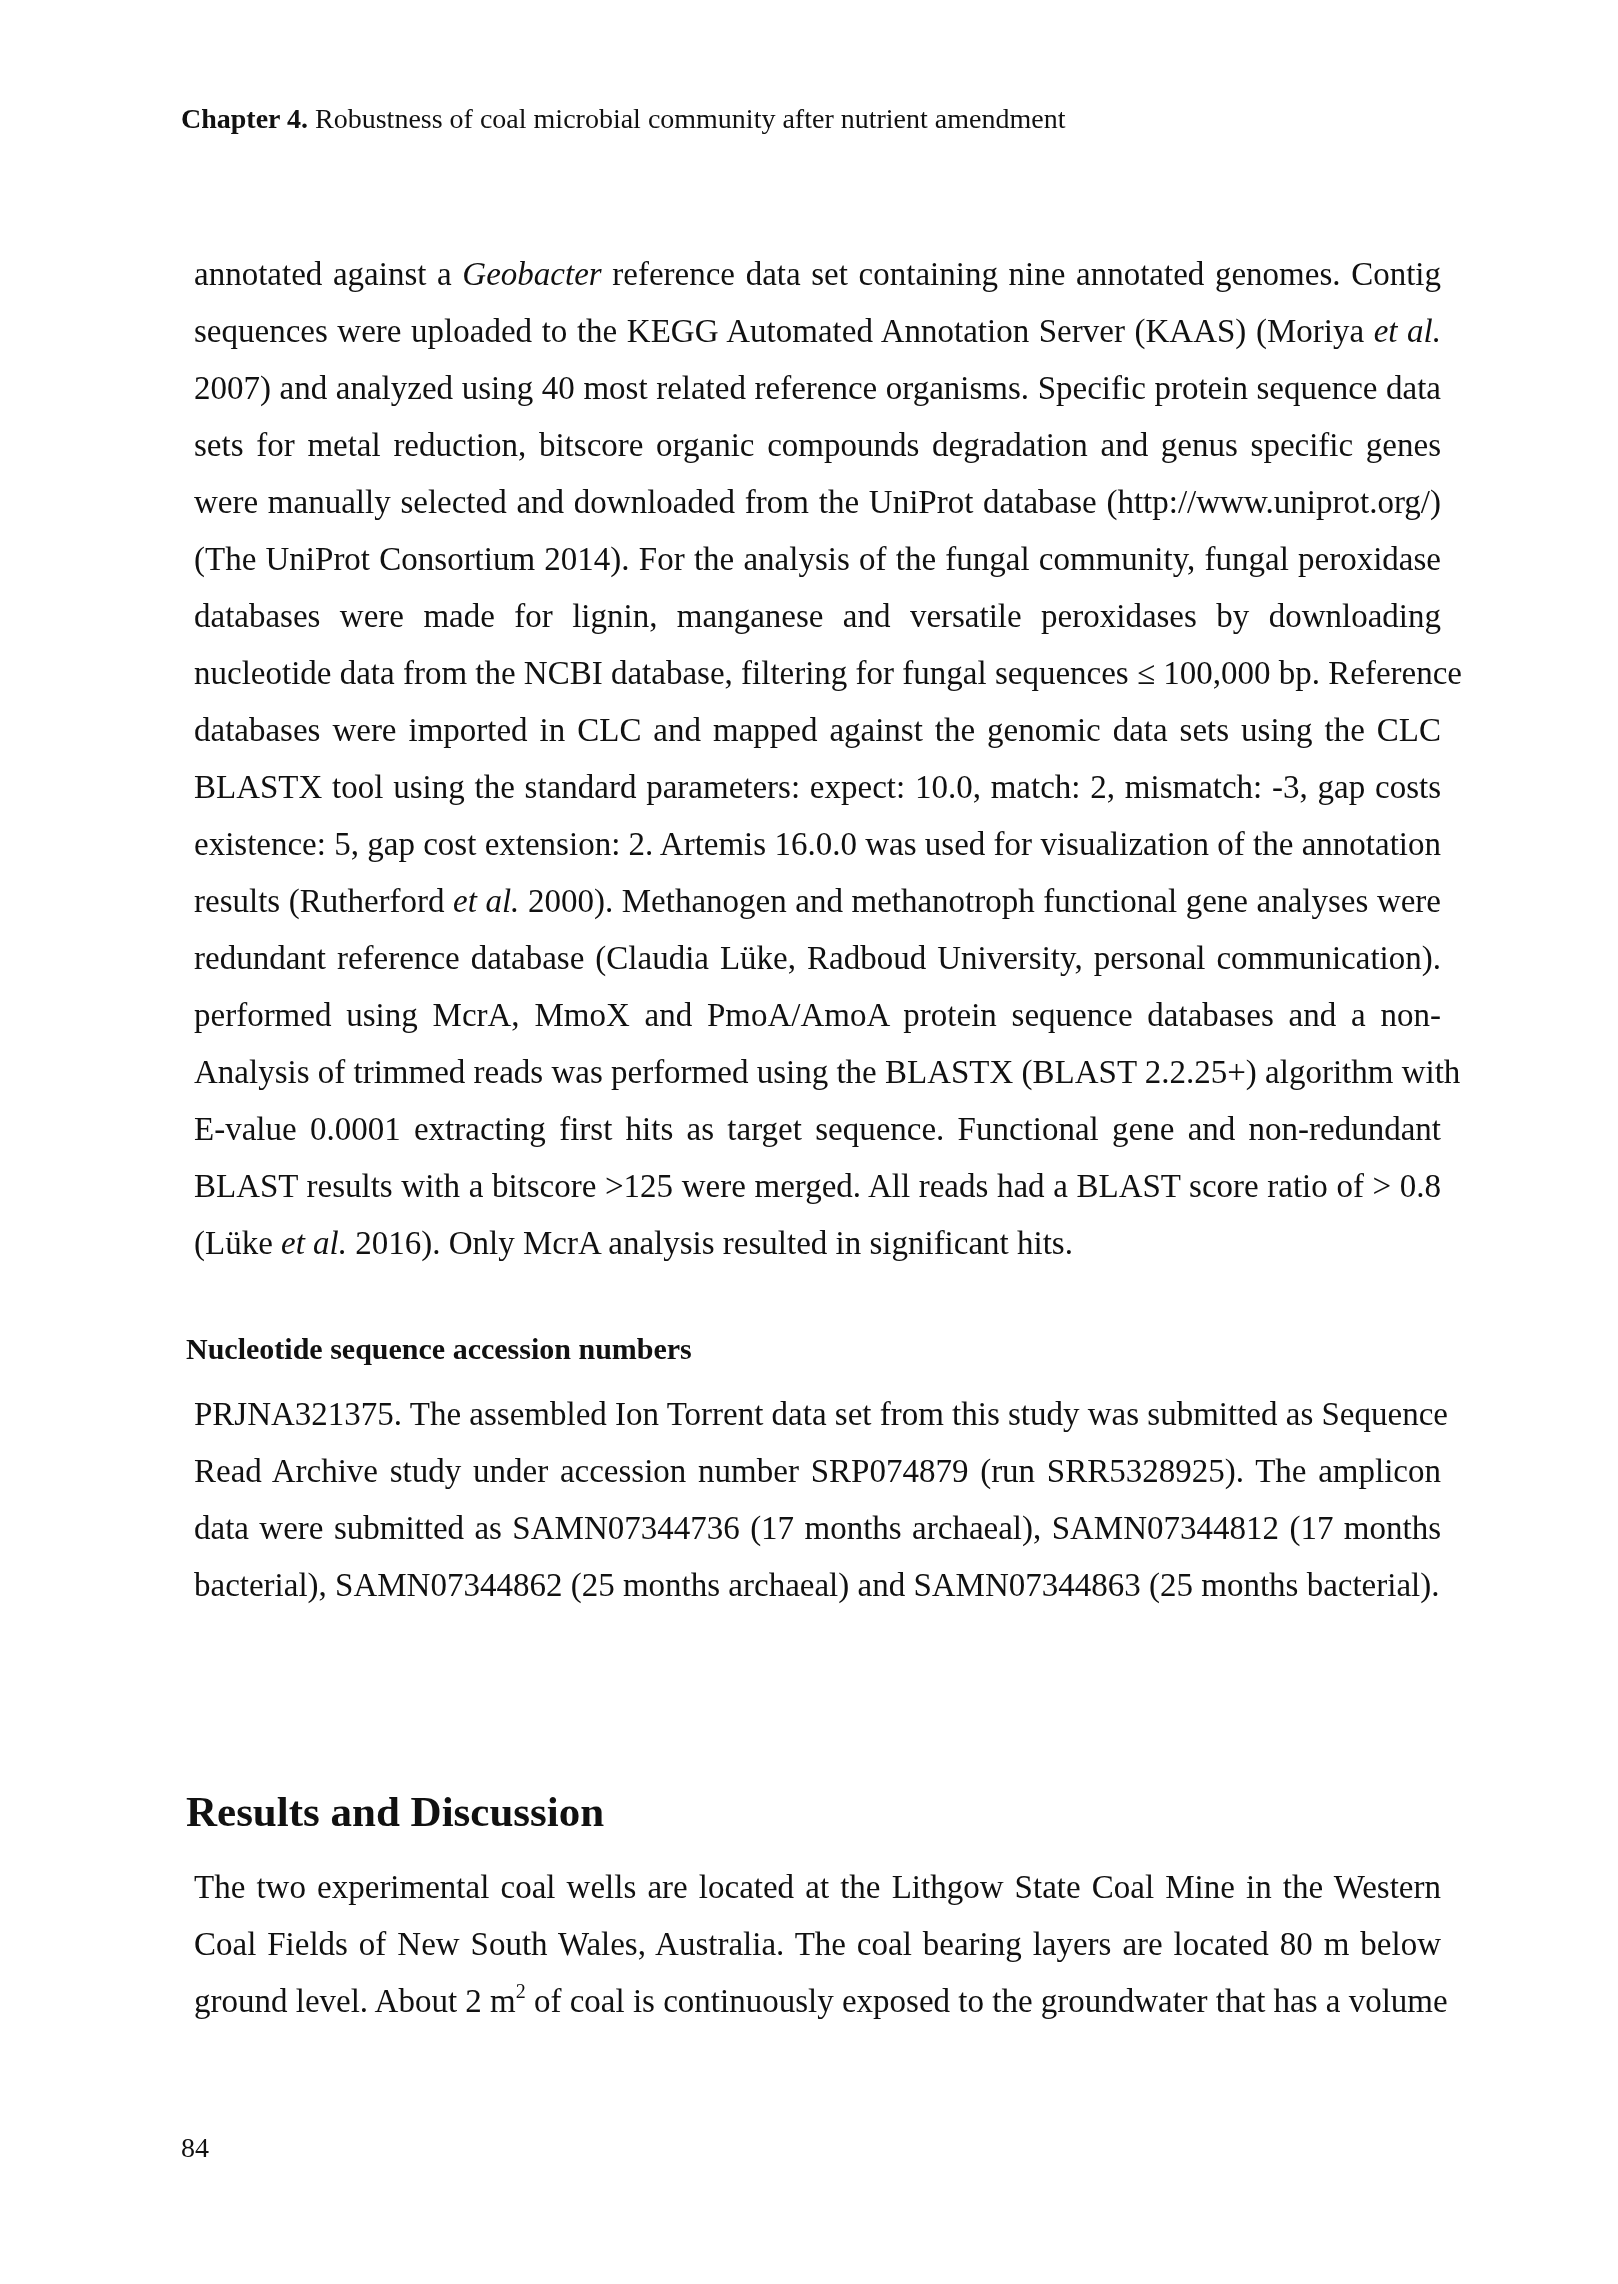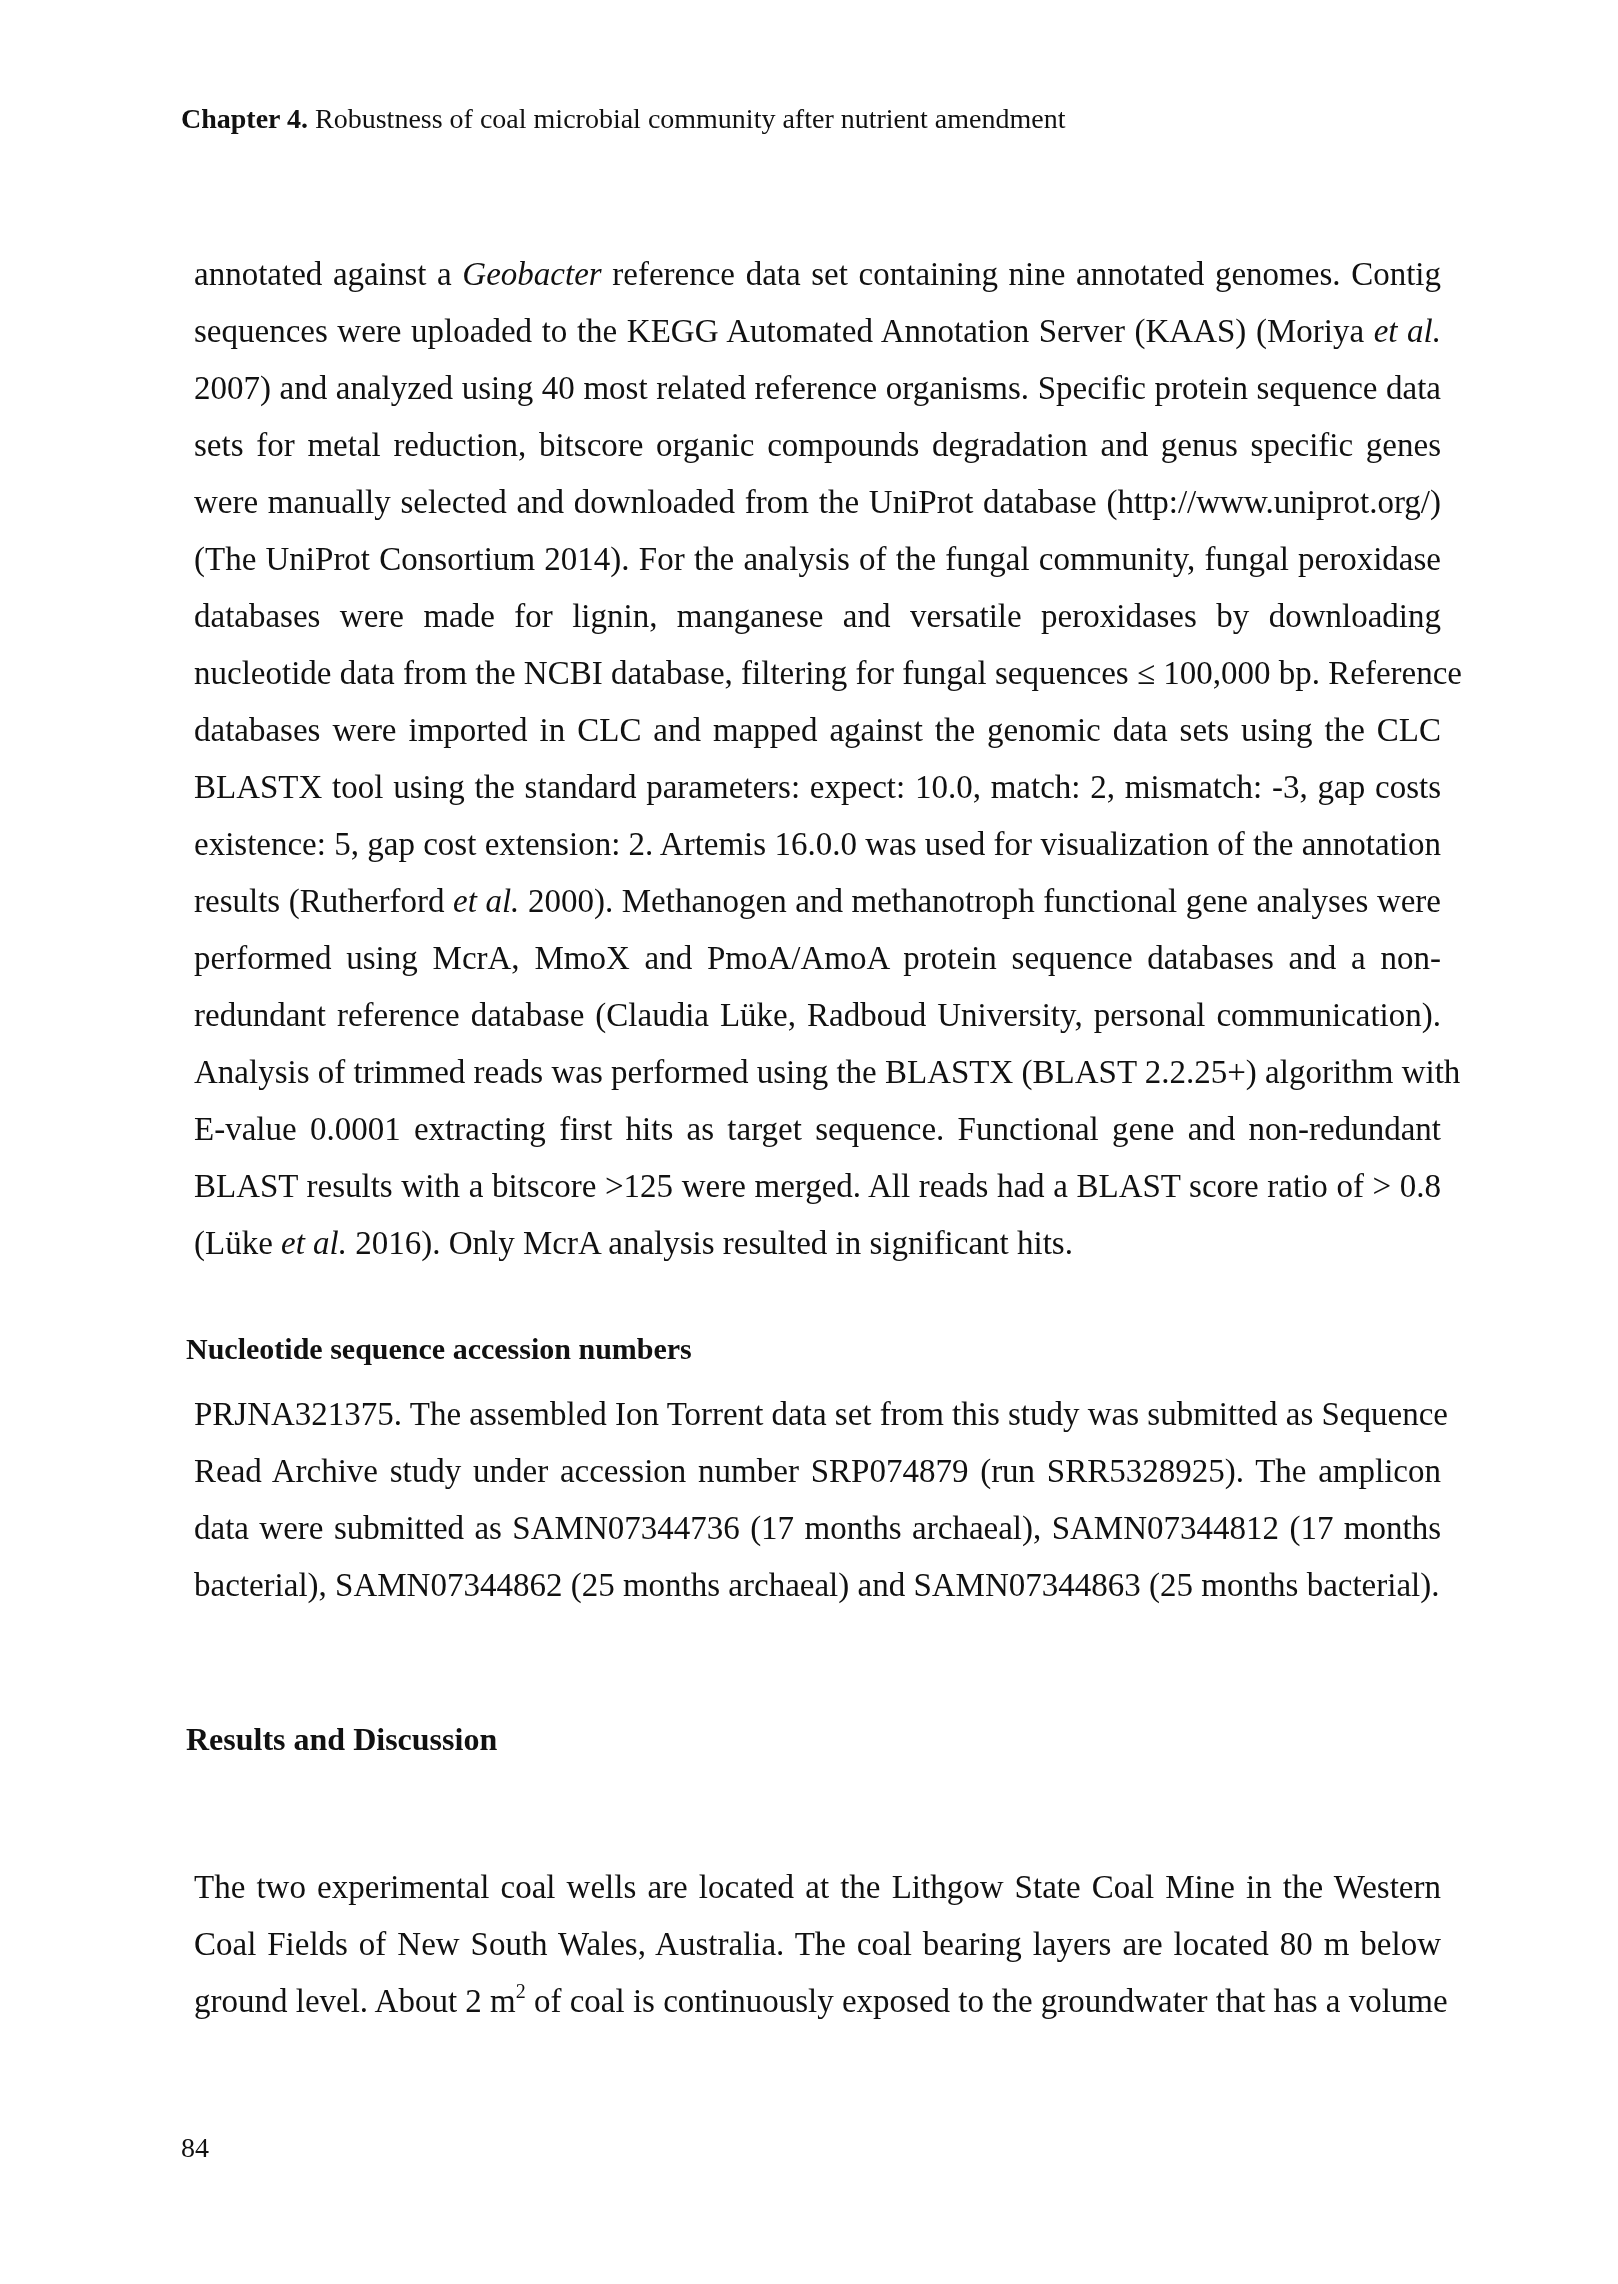--- a/index.html
+++ b/index.html
@@ -64,22 +64,22 @@
       top: 1330px;
       font-size: 30px;
       line-height: 37px;
       font-weight: bold;
       white-space: nowrap;
     }
     #p2 { top: 1378px; }
     .section-title {
       position: absolute;
       left: 186px;
-      top: 1714px;
-      font-size: 32px;
+      top: 1787px;
+      font-size: 43px;
       line-height: 50px;
       font-weight: bold;
       white-space: nowrap;
     }
     #p3 { top: 1851px; }
     .page-number {
       position: absolute;
       left: 181px;
       top: 2131px;
       font-size: 28px;
@@ -100,22 +100,22 @@
     <span class="line"><span>2007) and analyzed using 40 most related reference organisms. Specific protein sequence data</span></span>
     <span class="line"><span>sets for metal reduction, bitscore organic compounds degradation and genus specific genes</span></span>
     <span class="line"><span>were manually selected and downloaded from the UniProt database (http://www.uniprot.org/)</span></span>
     <span class="line"><span>(The UniProt Consortium 2014). For the analysis of the fungal community, fungal peroxidase</span></span>
     <span class="line"><span>databases were made for lignin, manganese and versatile peroxidases by downloading</span></span>
     <span class="line"><span>nucleotide data from the NCBI database, filtering for fungal sequences ≤ 100,000 bp. Reference</span></span>
     <span class="line"><span>databases were imported in CLC and mapped against the genomic data sets using the CLC</span></span>
     <span class="line"><span>BLASTX tool using the standard parameters: expect: 10.0, match: 2, mismatch: -3, gap costs</span></span>
     <span class="line"><span>existence: 5, gap cost extension: 2. Artemis 16.0.0 was used for visualization of the annotation</span></span>
     <span class="line"><span>results (Rutherford </span><i>et al.</i><span> 2000). Methanogen and methanotroph functional gene analyses were</span></span>
+    <span class="line"><span>redundant reference database (Claudia Lüke, Radboud University, personal communication).</span></span>
     <span class="line"><span>performed using McrA, MmoX and PmoA/AmoA protein sequence databases and a non-</span></span>
-    <span class="line"><span>redundant reference database (Claudia Lüke, Radboud University, personal communication).</span></span>
     <span class="line"><span>Analysis of trimmed reads was performed using the BLASTX (BLAST 2.2.25+) algorithm with</span></span>
     <span class="line"><span>E-value 0.0001 extracting first hits as target sequence. Functional gene and non-redundant</span></span>
     <span class="line"><span>BLAST results with a bitscore &gt;125 were merged. All reads had a BLAST score ratio of &gt; 0.8</span></span>
     <span class="line last"><span>(Lüke </span><i>et al.</i><span> 2016). Only McrA analysis resulted in significant hits.</span></span>
   </div>
 
 <div class="subhead">Nucleotide sequence accession numbers</div>
 
 <div id="p2" class="col para">
     <span class="line"><span>PRJNA321375. The assembled Ion Torrent data set from this study was submitted as Sequence</span></span>

